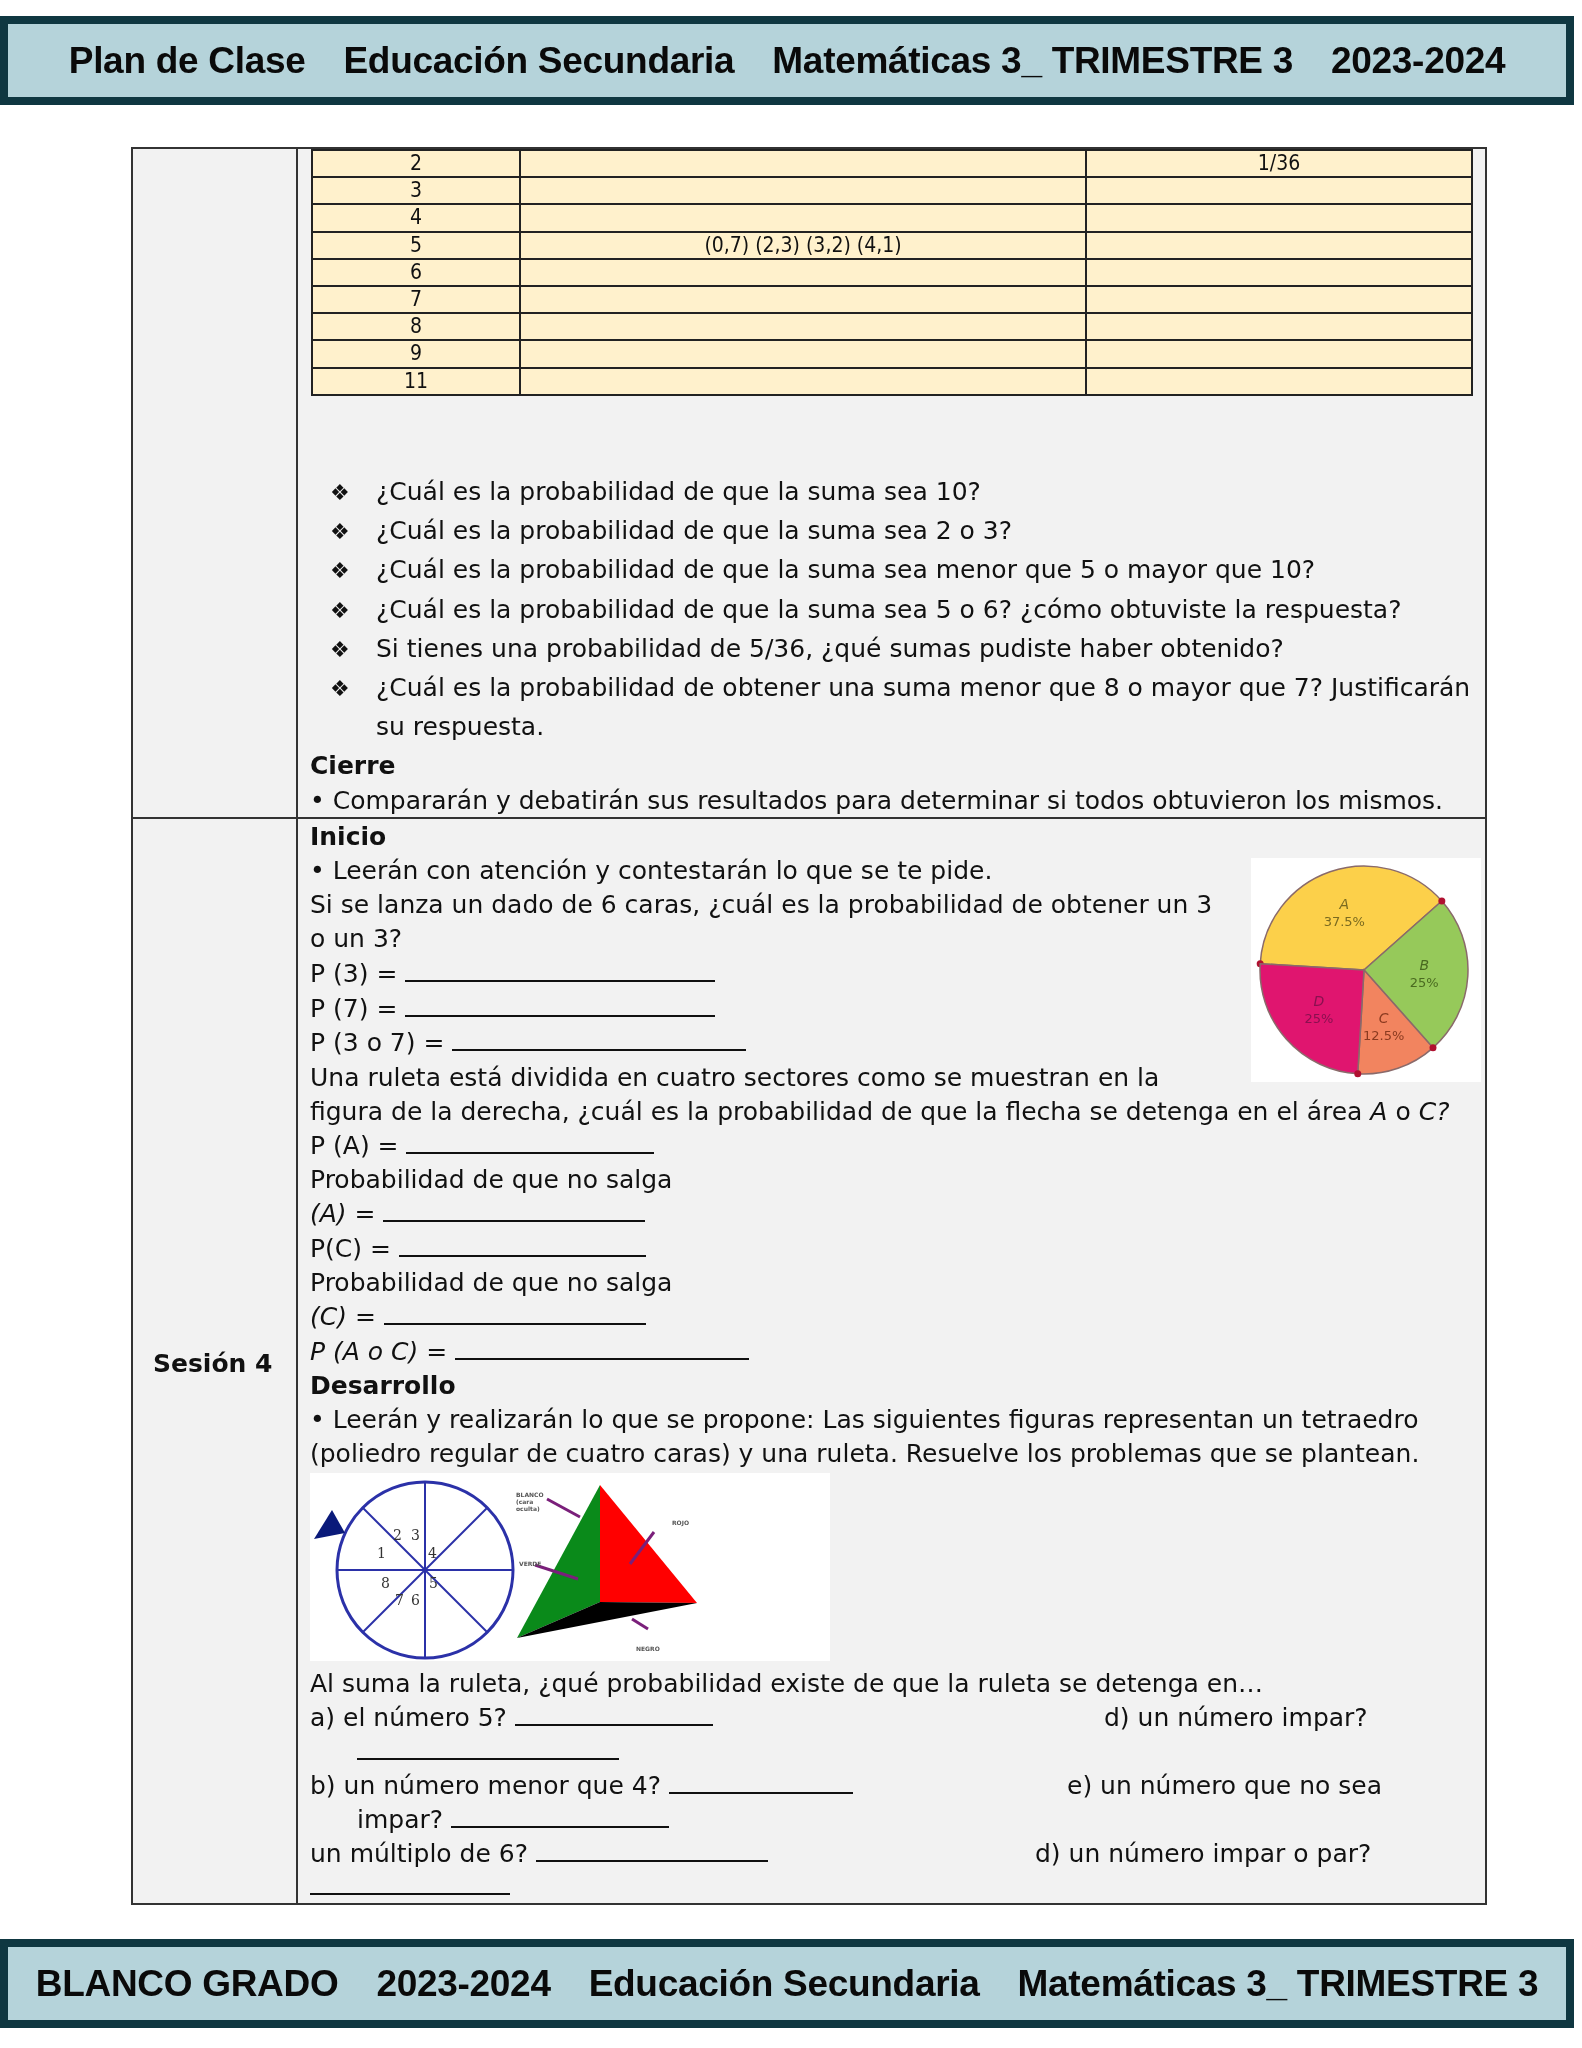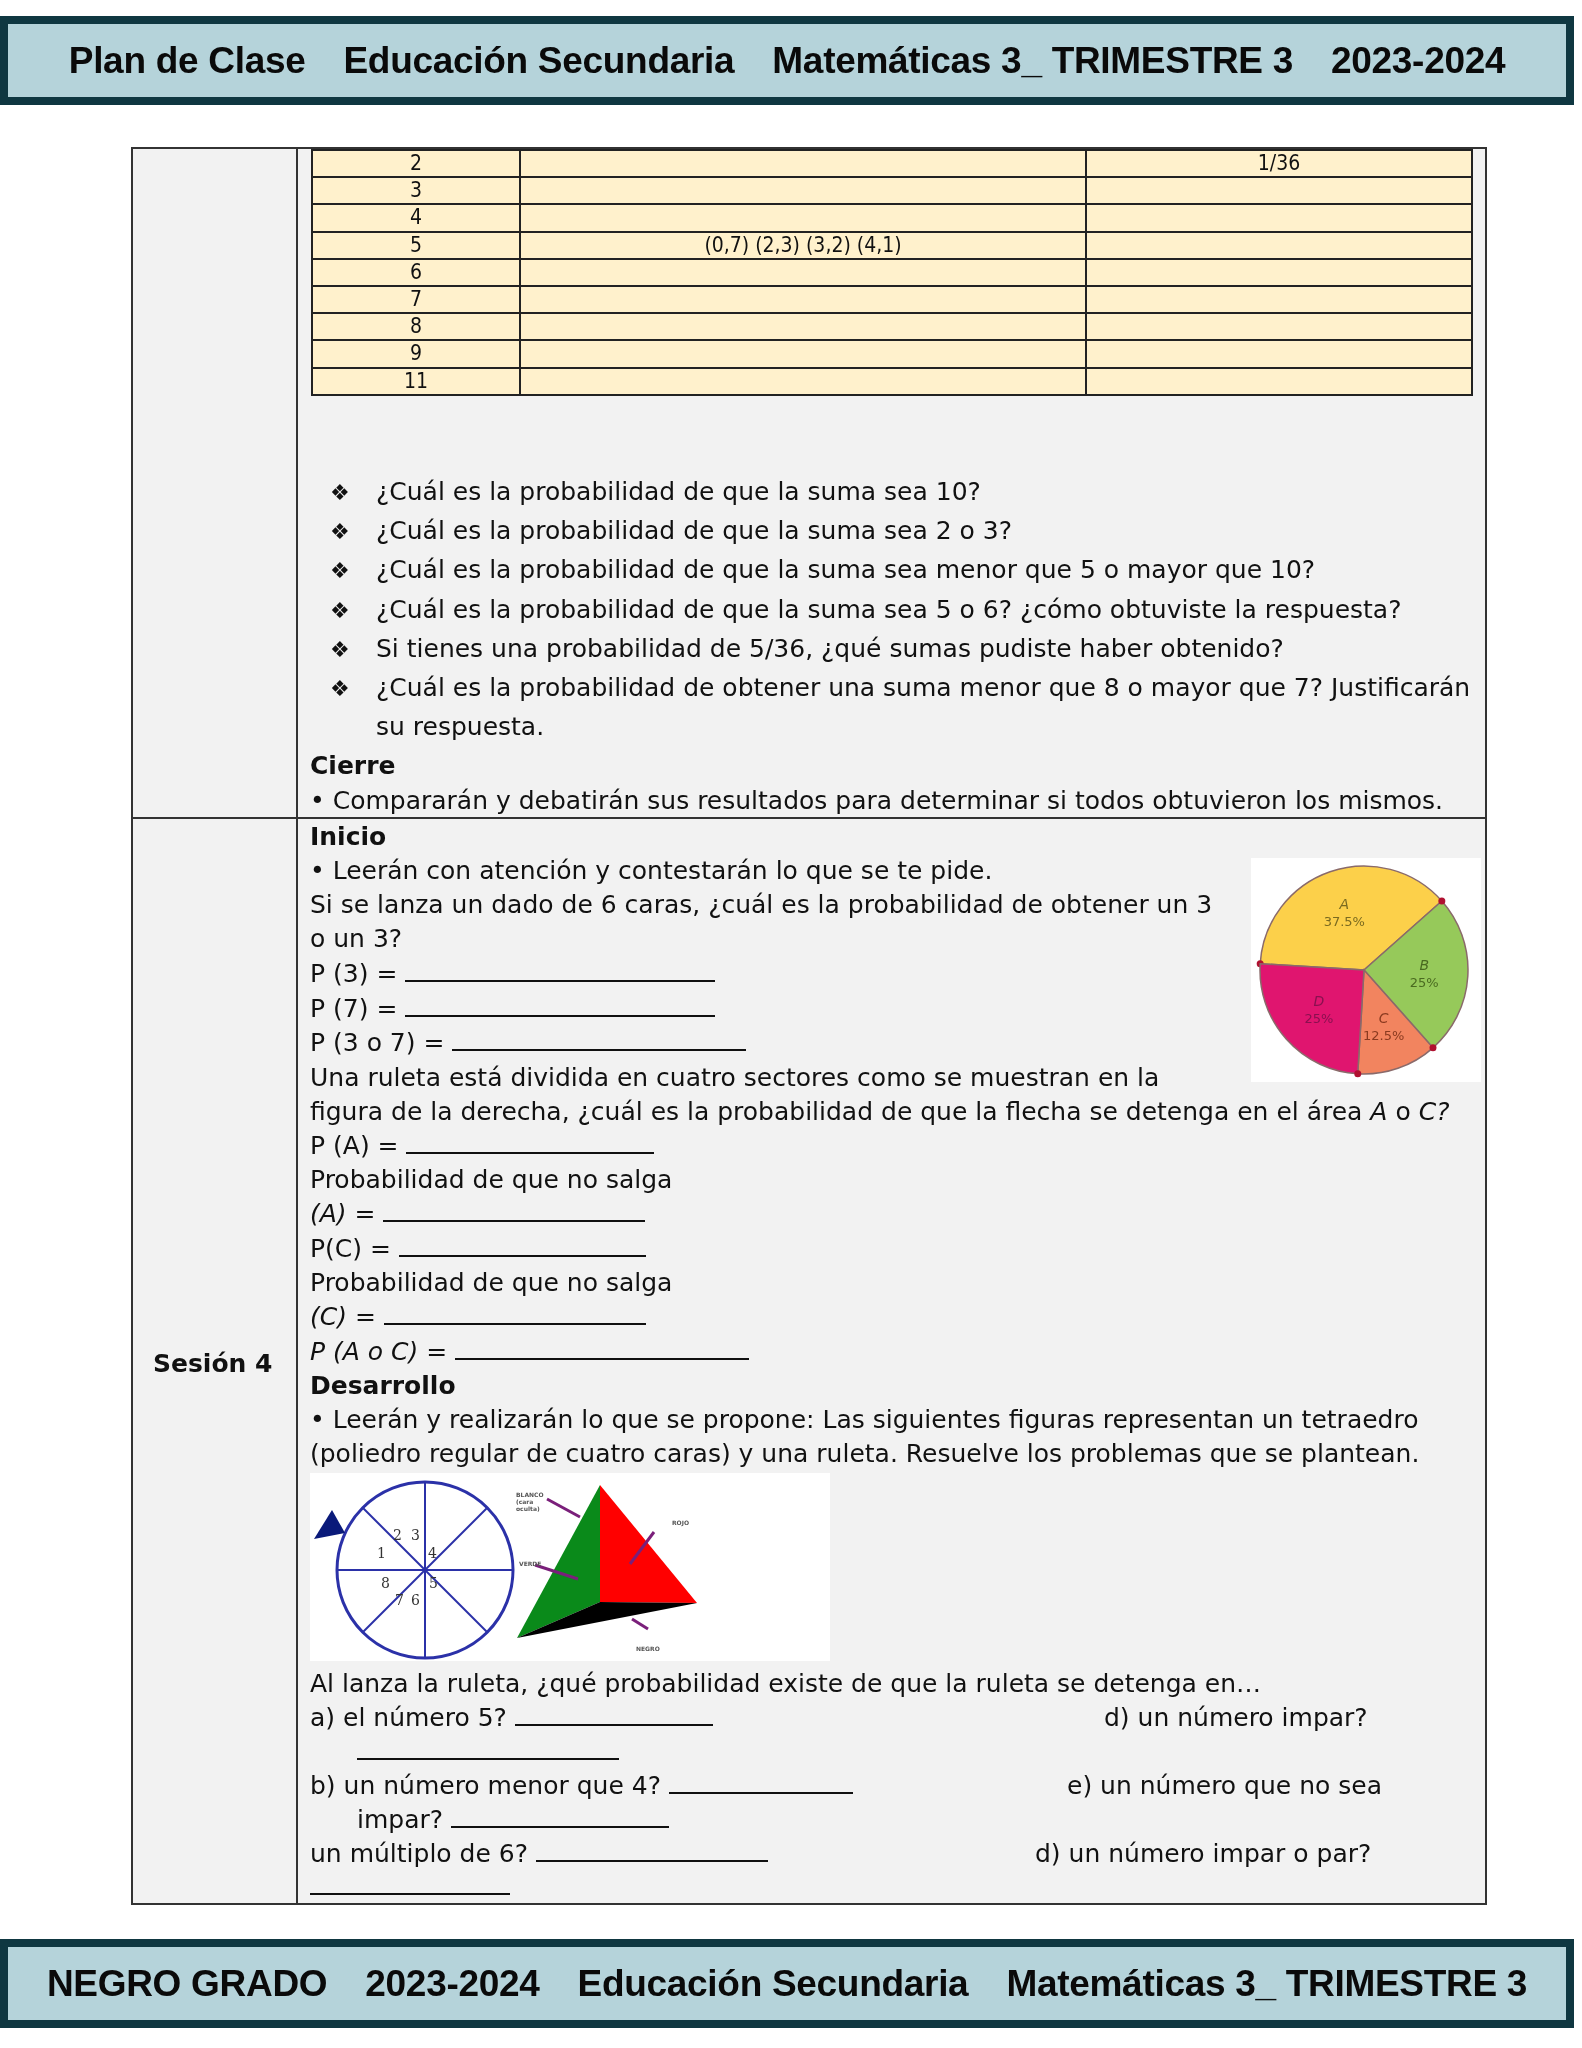--- a/index.html
+++ b/index.html
@@ -213,21 +213,21 @@
         <text x="206" y="31">(cara</text>
         <text x="206" y="38">oculta)</text>
         <text x="362" y="52">ROJO</text>
         <text x="209" y="93">VERDE</text>
         <text x="326" y="178">NEGRO</text>
       </g>
     </g>
   </svg>
 </div>
 
-<div class="ln" style="top:1684px">Al lanza la ruleta, ¿qué probabilidad existe de que la ruleta se detenga en…</div>
+<div class="ln" style="top:1684px">Al suma la ruleta, ¿qué probabilidad existe de que la ruleta se detenga en…</div>
 <div class="ln" style="top:1718px">
   <span>a)  el número 5? </span><span class="blank" style="width:198px"></span>
 </div>
 <div class="ln" style="top:1718px; left:1104px">d) un número impar?</div>
 <div class="ln" style="top:1752px; left:357px">
   <span class="blank" style="width:262px"></span>
 </div>
 <div class="ln" style="top:1786px">
   <span>b)  un número menor que 4? </span><span class="blank" style="width:184px"></span>
 </div>
@@ -237,17 +237,17 @@
 </div>
 <div class="ln" style="top:1854px">
   <span>un múltiplo de 6? </span><span class="blank" style="width:232px"></span>
 </div>
 <div class="ln" style="top:1854px; left:1035px">d) un número impar o par?</div>
 <div class="ln" style="top:1887px">
   <span class="blank" style="width:200px"></span>
 </div>
 
 <div id="ftr" class="banner">
-  <span>NEGRO GRADO</span>
+  <span>BLANCO GRADO</span>
   <span>2023-2024</span>
   <span>Educación Secundaria</span>
   <span>Matemáticas 3_ TRIMESTRE 3</span>
 </div>
 
 </body></html>

